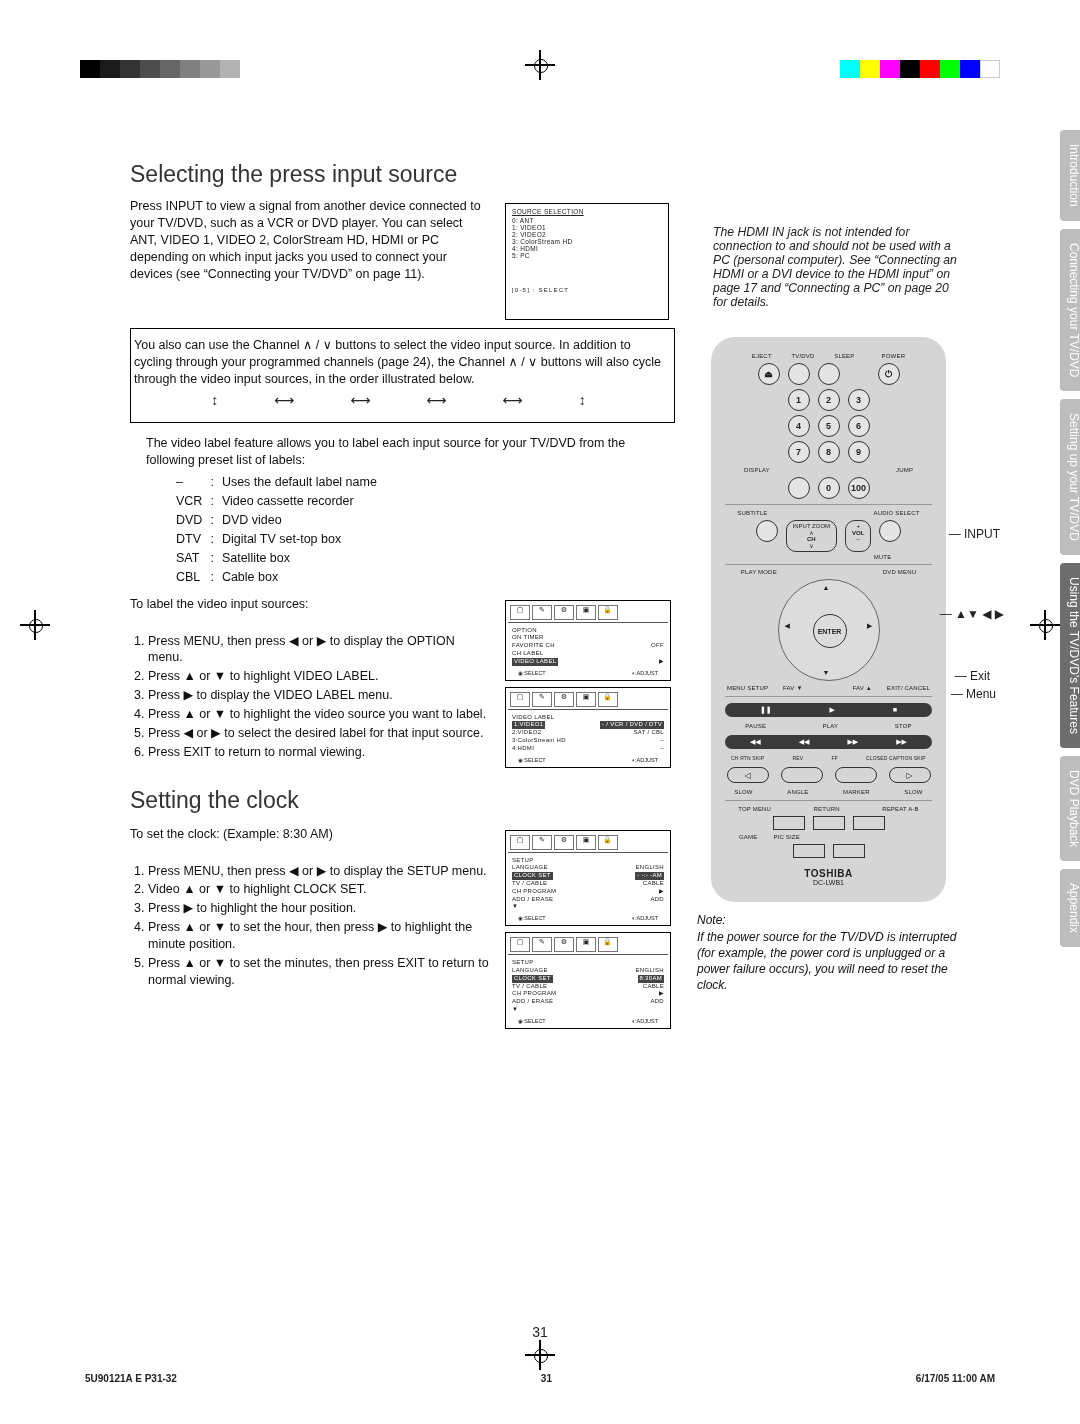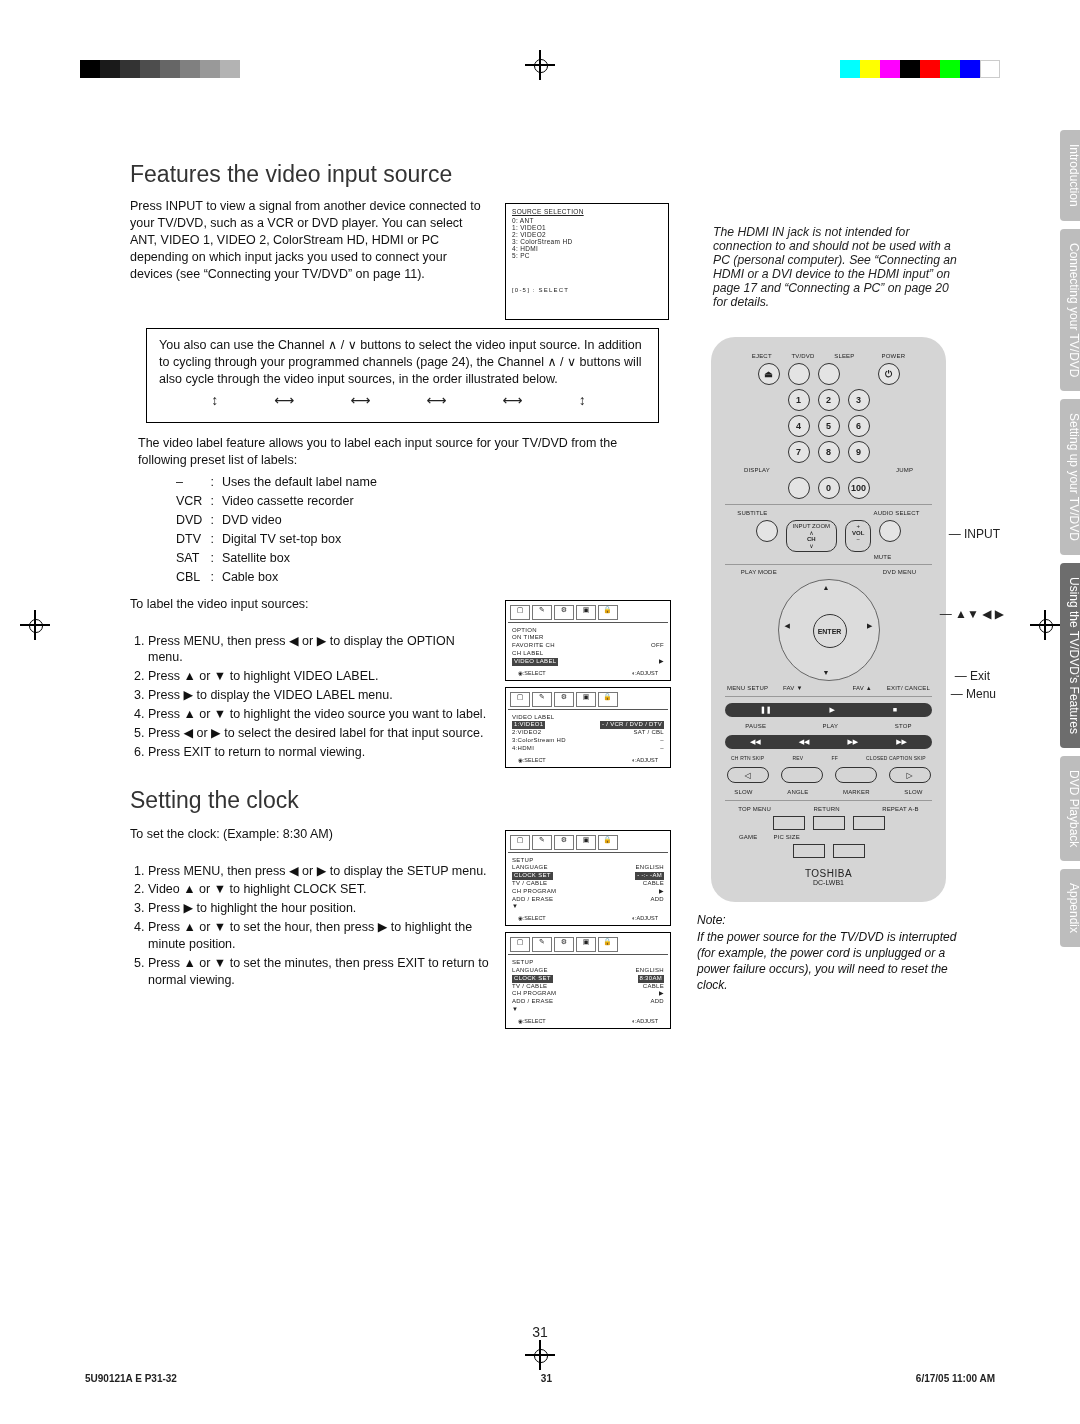--- a/index.html
+++ b/index.html
@@ -16,21 +16,21 @@
   .page{position:absolute;left:130px;top:155px;width:830px}
   h1{font-size:23px;font-weight:400;color:#333;margin:6px 0 10px}
   p,li,td{font-size:12.5px;line-height:1.35;color:#111}
   .cols{display:flex;gap:22px}
   .left{flex:0 0 380px}
   .source-box{border:1px solid #000;width:150px;padding:4px 6px 26px;font-size:6.5px;letter-spacing:.05em;margin-top:5px}
   .source-box .hd{text-decoration:underline}
   .source-box .lst{margin-top:2px}
   .source-box .sep{margin-top:28px;font-size:6px;letter-spacing:.2em}
   .cap{font-size:11.2px;margin:6px 0 0;width:170px}
-  .note-box{border:1px solid #000;padding:8px 12px 14px;margin:8px 16px 12px}
+  .note-box{border:1px solid #000;padding:8px 3px 14px;margin:8px 0 12px}
   .arrows{display:flex;gap:48px;justify-content:center;font-size:14px;margin-top:4px}
   .arrows span{letter-spacing:8px}
   .label-table{margin:4px 0 6px}
   .label-table td{padding:0 6px 0 0}
   .sc-box{border:1px solid #000;width:160px;padding:2px;margin:6px 0;font-size:6px}
   .sc-box .tabs{display:flex;gap:2px;border-bottom:1px solid #555;padding:2px}
   .sc-box .tabs span{width:18px;height:13px;border:1px solid #777;font-size:7px;text-align:center}
   .sc-box .body{padding:4px 4px 2px;letter-spacing:.05em;line-height:1.3}
   .sc-box .ft{display:flex;justify-content:space-between;padding:2px 10px;font-size:5.5px}
   .sc-box .dk{background:#444;color:#fff;padding:0 2px}
@@ -41,21 +41,21 @@
   .hdmi-body{font-style:italic;font-size:12.2px;padding-left:16px;display:block}
   .remote{background:#d5d5d5;border-radius:24px;width:215px;margin:28px auto 0;padding:12px 10px 16px;font-size:7px;text-align:center}
   .remote .row{display:flex;justify-content:center;gap:8px;margin:4px 0}
   .remote .btn{width:20px;height:20px;border:1px solid #333;border-radius:50%;display:flex;align-items:center;justify-content:center;font-size:9px;font-weight:bold;background:#e4e4e4}
   .remote .pill{width:40px;height:14px;border:1px solid #333;border-radius:8px;font-size:8px;display:flex;align-items:center;justify-content:center;margin:2px}
   .remote .lbl{font-size:6px;letter-spacing:.03em}
   .remote .dpad{width:100px;height:100px;border:1px solid #666;border-radius:50%;margin:4px auto;position:relative;background:#dcdcdc}
   .remote .dpad .ctr{position:absolute;left:34px;top:34px;width:32px;height:32px;border:1px solid #333;border-radius:50%;display:flex;align-items:center;justify-content:center;font-size:7px;font-weight:bold}
   .remote .strip{background:#3a3a3a;color:#fff;border-radius:12px;padding:3px 6px;display:flex;justify-content:space-around;margin:6px 4px;font-size:7px}
   .remote .strip span{color:#fff}
-  .remote .brand{font-weight:normal;font-size:10px;margin-top:10px;letter-spacing:.05em}
+  .remote .brand{font-weight:bold;font-size:10px;margin-top:10px;letter-spacing:.05em}
   .remote .mdl{font-size:7px}
   .tabs-side{position:absolute;right:-6px;top:130px;display:flex;flex-direction:column;gap:8px}
   .tab{writing-mode:vertical-rl;background:#bdbdbd;color:#fff;font-size:12px;padding:14px 6px;border-radius:4px 0 0 4px;text-align:center;line-height:1.15}
   .tab.active{background:#6d6d6d}
   .pgnum{position:absolute;left:50%;transform:translateX(-50%);bottom:84px;font-size:14px}
   .footer{position:absolute;left:85px;bottom:40px;right:85px;display:flex;justify-content:space-between;font-size:10px;font-weight:bold}
   .note2{font-style:italic;font-size:12px;margin-top:10px}
   ol{margin:3px 0}
 </style>
 </head>
@@ -102,21 +102,21 @@
     <div class="tab"><span>Setting up your TV/DVD</span></div>
     <div class="tab active"><span>Using the TV/DVD’s Features</span></div>
     <div class="tab"><span>DVD Playback</span></div>
     <div class="tab"><span>Appendix</span></div>
   </div>
 
   <div class="page">
     <div class="cols">
       <div class="left" style="flex:0 0 545px">
 
-        <h1>Features the video input source</h1>
+        <h1>Selecting the press input source</h1>
         <div style="display:flex;gap:14px">
           <p style="flex:1;margin:0">Press INPUT to view a signal from another device connected to your TV/DVD, such as a VCR or DVD player. You can select ANT, VIDEO 1, VIDEO 2, ColorStream HD, HDMI or PC depending on which input jacks you used to connect your devices (see “Connecting your TV/DVD” on page 11).</p>
           <div style="width:170px">
             <div class="source-box">
               <div class="hd">SOURCE SELECTION</div>
               <div class="lst">
                 <div>0: ANT</div>
                 <div>1: VIDEO1</div>
                 <div>2: VIDEO2</div>
                 <div>3: ColorStream HD</div>
@@ -133,21 +133,21 @@
           <div class="arrows">
             <span>↕</span>
               <span>⟷</span>
               <span>⟷</span>
               <span>⟷</span>
               <span>⟷</span>
               <span>↕</span>
           </div>
         </div>
 
-        <p style="margin:0 8px 2px">The video label feature allows you to label each input source for your TV/DVD from the following preset list of labels:</p>
+        <p style="margin:0 16px 2px">The video label feature allows you to label each input source for your TV/DVD from the following preset list of labels:</p>
         <table class="label-table">
           <tbody>
               <tr>
                 <td style="width:36px"></td>
                 <td>–</td>
                 <td>:</td>
                 <td>Uses the default label name</td>
               </tr>
           <tr>
                 <td></td>

